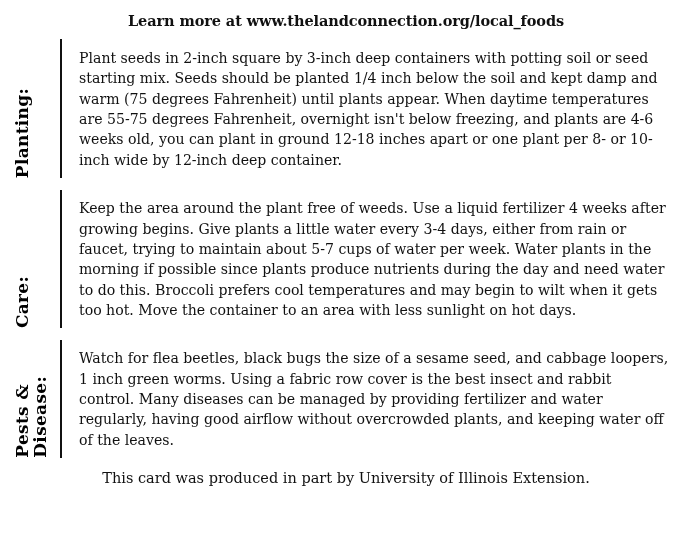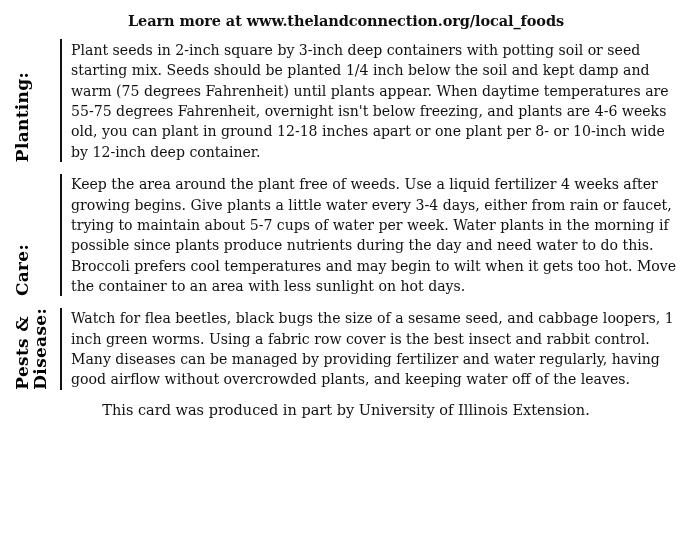--- a/index.html
+++ b/index.html
@@ -63,21 +63,21 @@
     color: #000000;
     text-align: left;
     white-space: pre-line;
   }
   .body-col {
     flex: 1;
     border-left: 2px solid #111111;
     padding-left: 9px;
   }
   .body-col p {
-    margin: 0;
+    margin: 8px;
     font-family: "DejaVu Serif", serif;
     font-size: 14.1px;
     line-height: 1.445;
     color: #111111;
     text-align: left;
   }
   .section-planting .body-col { padding-top: 1px; }
   .footer {
     text-align: center;
     font-family: "DejaVu Serif", serif;

